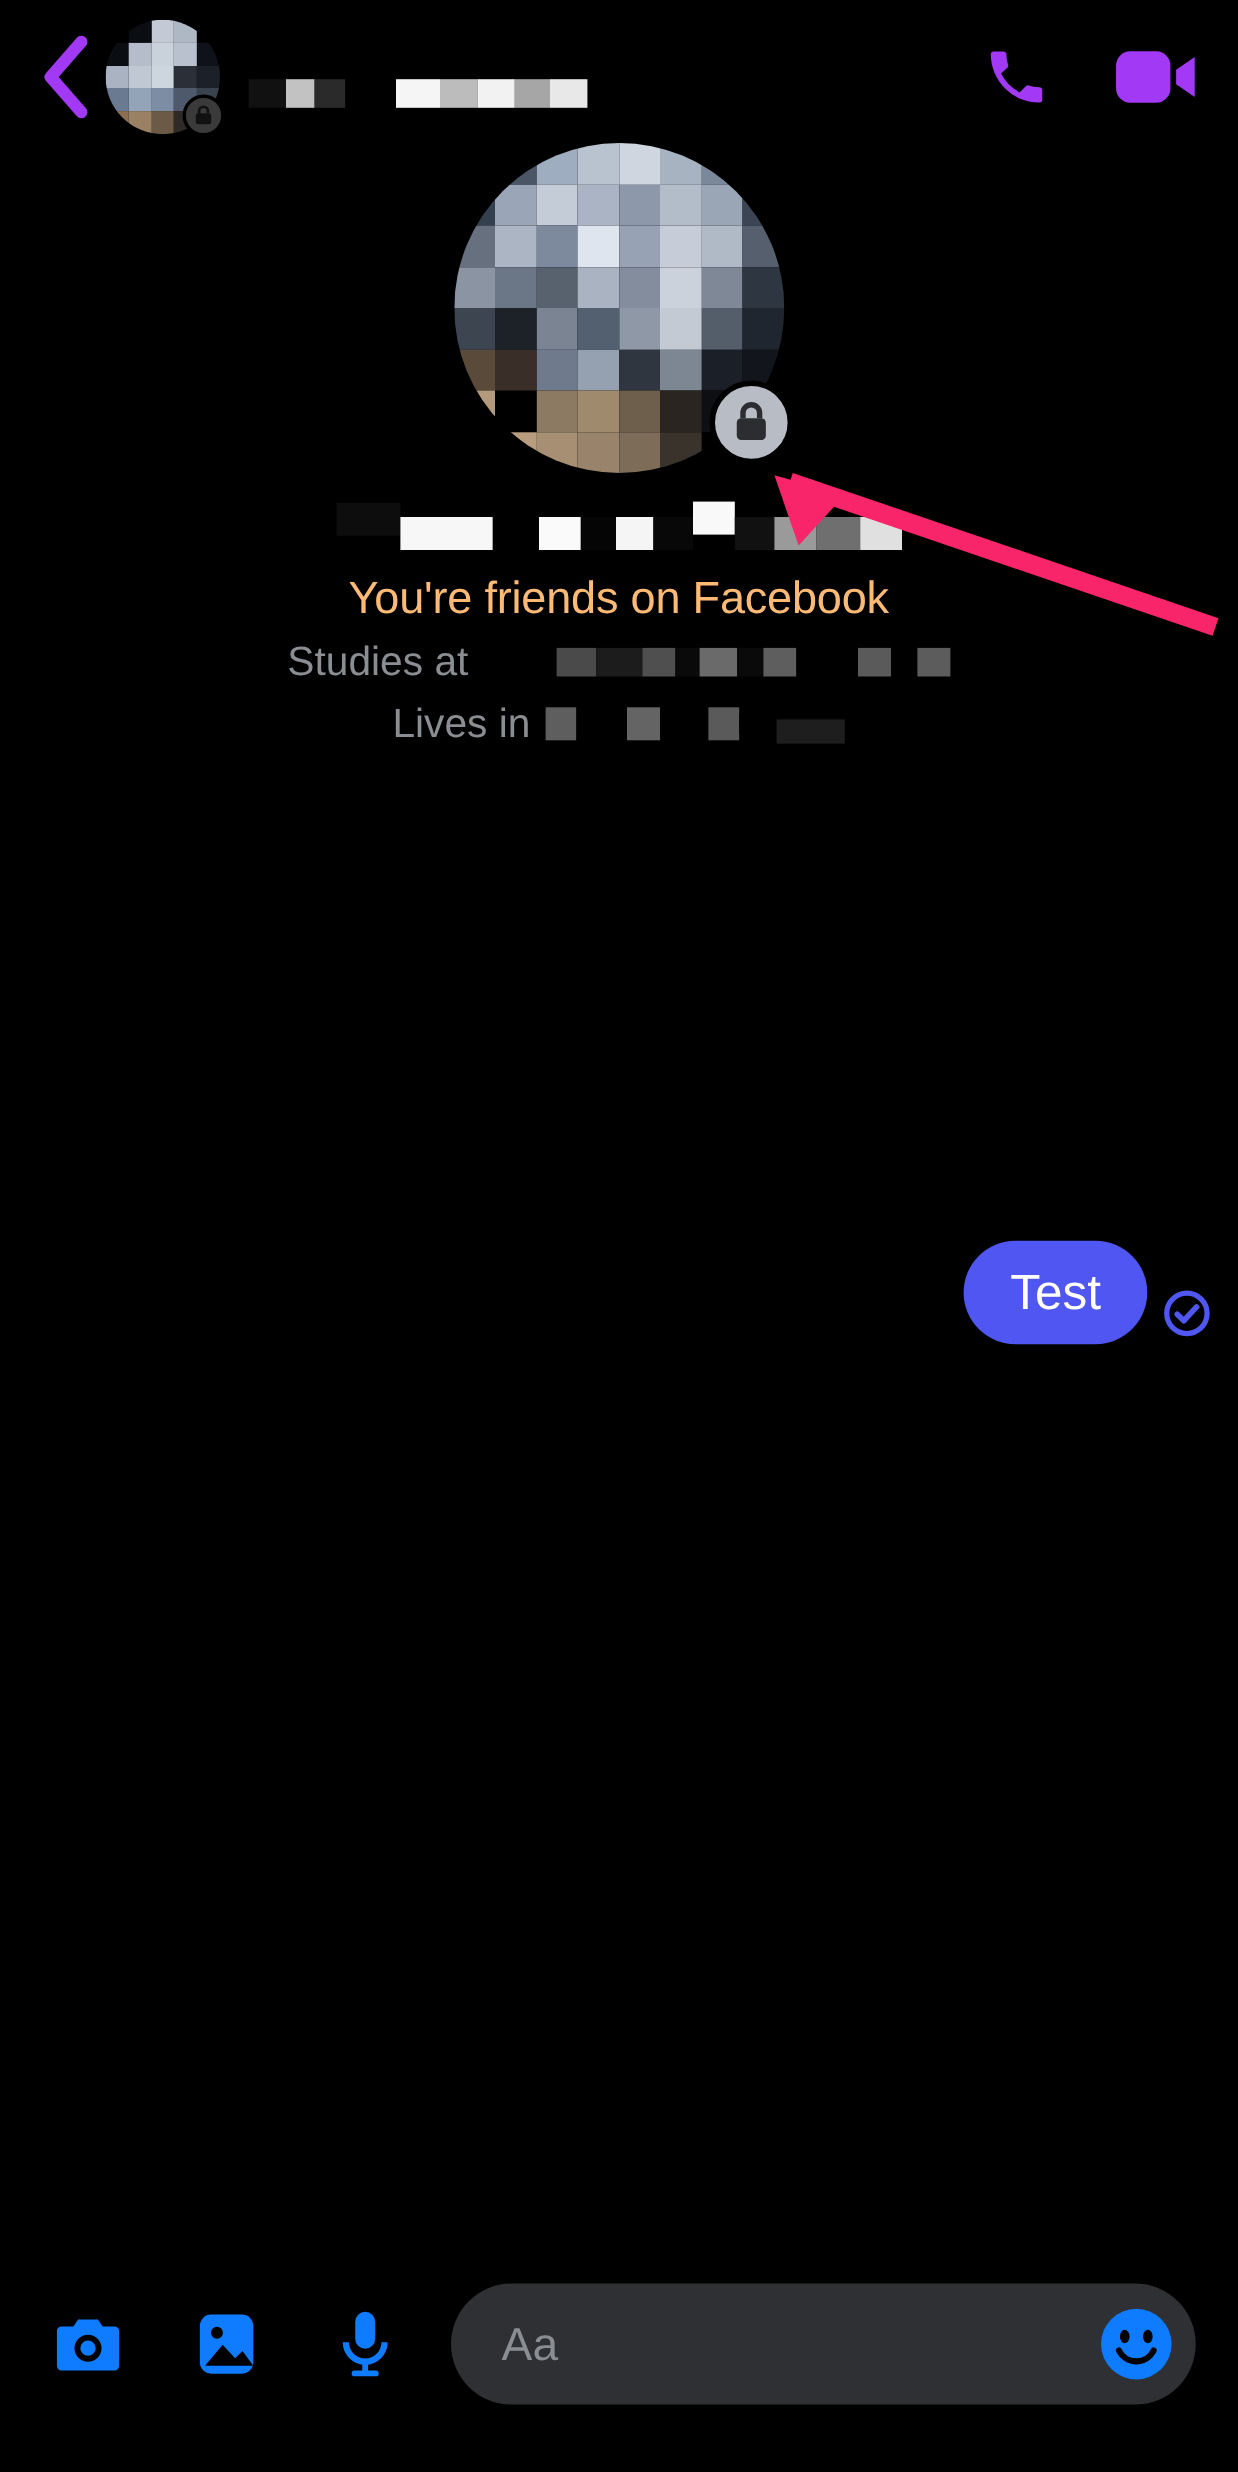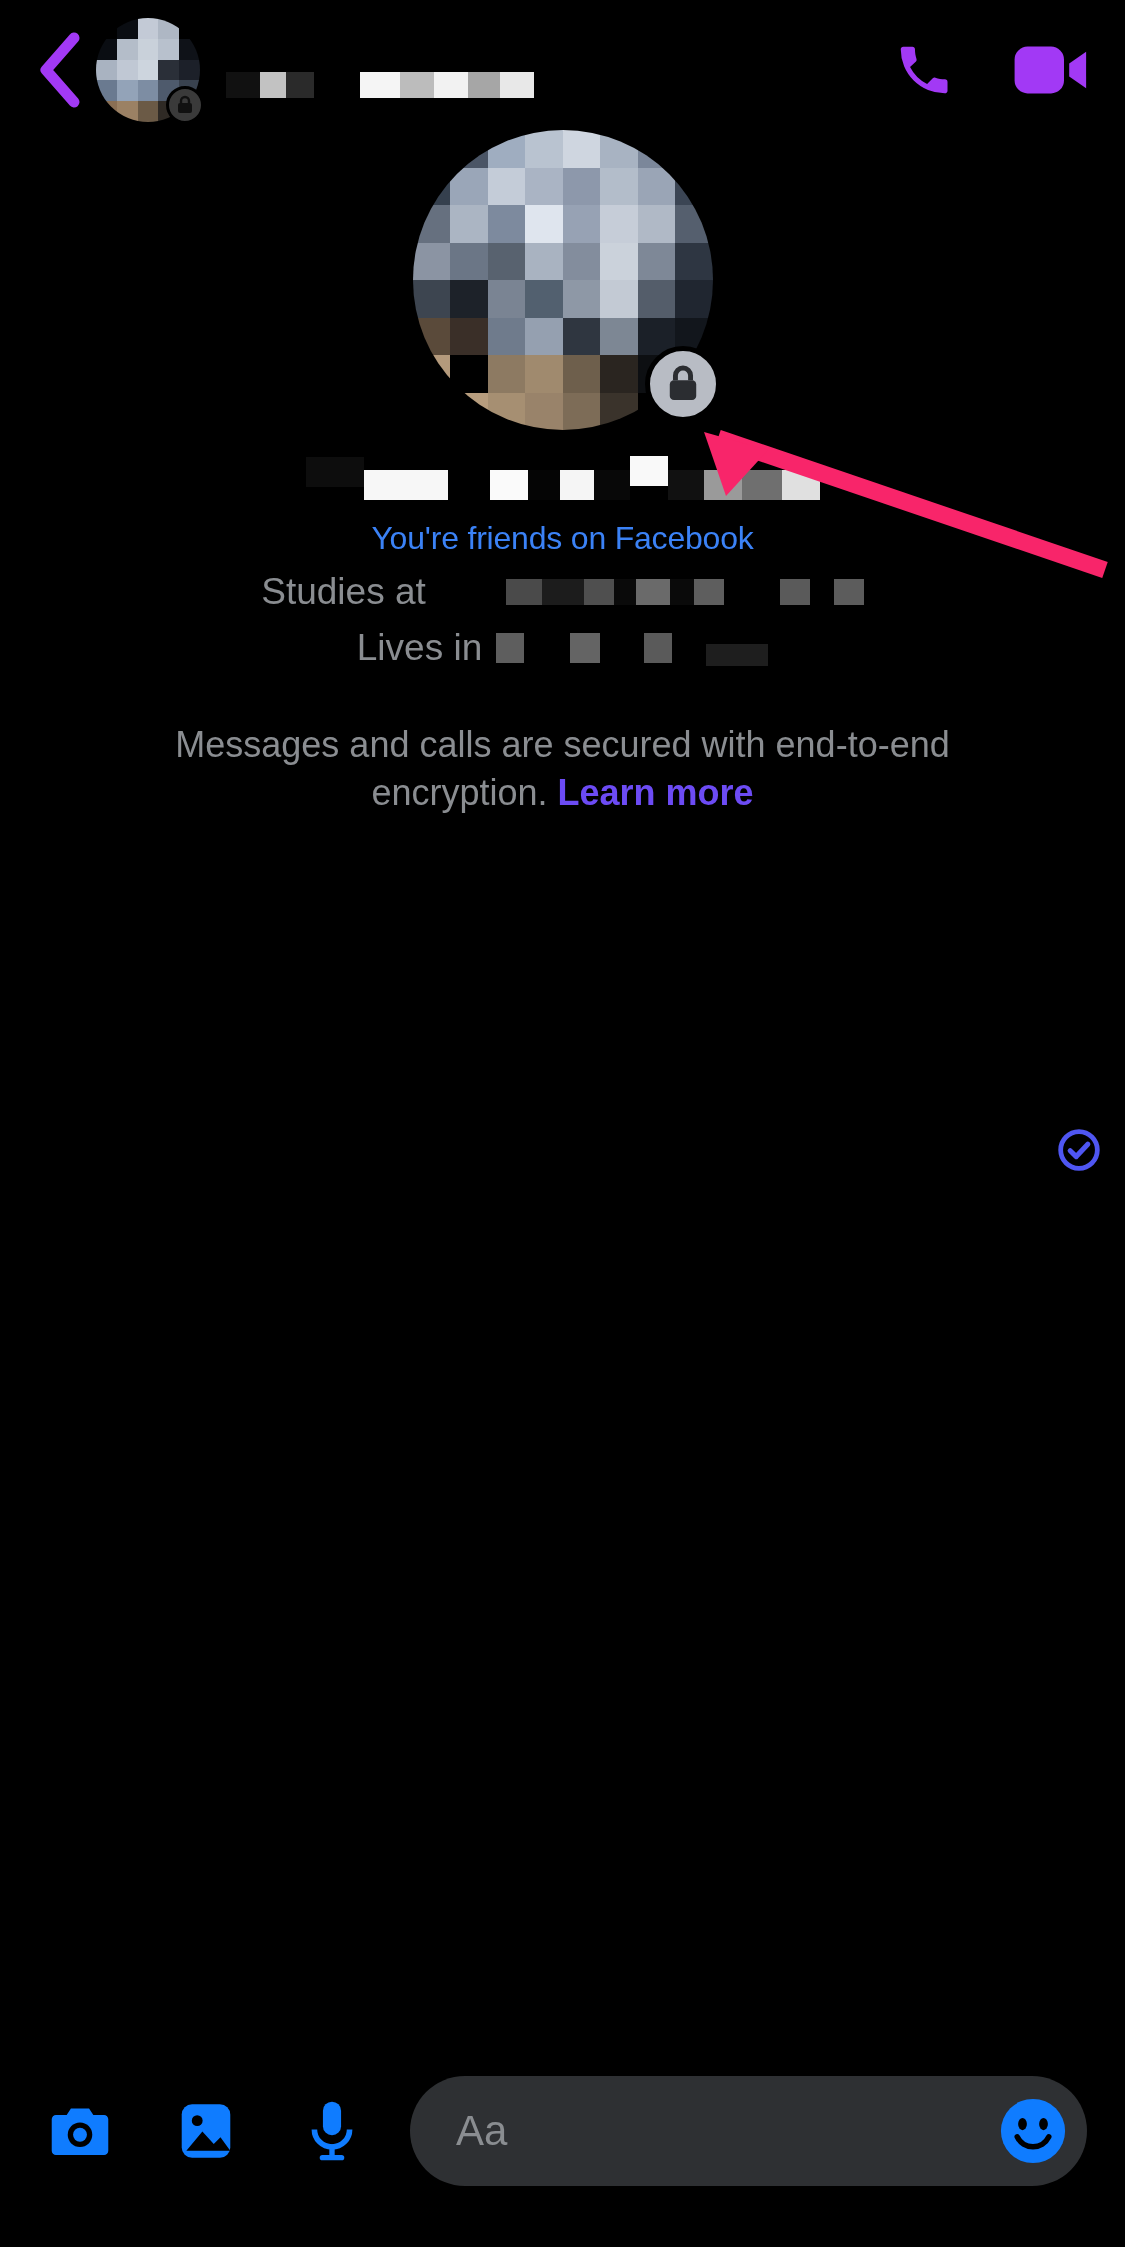--- a/index.html
+++ b/index.html
@@ -44,21 +44,21 @@
   }
   .big-avatar i { display:block; }
   .big-lock {
     position:absolute; right:-8px; bottom:8px; width:76px; height:76px; border-radius:50%;
     background:#b8bcc4; border:5px solid #000;
     display:flex; align-items:center; justify-content:center;
   }
 
   .name-line { margin-top:26px; height:58px; display:flex; align-items:center; justify-content:center; gap:0; }
   .friends-line {
-    color:#3b82f6; font-size:32px; line-height:1.15; margin-top:6px; font-weight:400;
+    color:#fdba74; font-size:41px; line-height:1.15; margin-top:6px; font-weight:400;
     letter-spacing:-0.2px;
   }
   .detail-row {
     display:flex; align-items:center; justify-content:center;
     color:#8a8d91; font-size:37px; margin-top:14px; gap:0;
   }
   .detail-row .label { white-space:nowrap; }
   .detail-blocks { display:flex; align-items:center; }
 
   .view-profile-btn {
@@ -307,26 +307,24 @@
         <i class="redact" style="display:inline-block;width:30px;height:30px;background:#646464;"></i>
         <i class="redact" style="display:inline-block;width:44px;height:30px;background:#000;"></i>
         <i class="redact" style="display:inline-block;width:28px;height:30px;background:#5a5a5a;"></i>
         <i class="redact" style="display:inline-block;width:34px;height:18px;background:#000;"></i>
         <i class="redact" style="display:inline-block;width:62px;height:22px;background:#1e1e1e;margin-top:14px;"></i>
       </span>
 
     </div>
 
 
-    <div class="e2ee">
-      <span>Messages and calls are secured with end-to-end encryption. </span><a href="#">Learn more</a>
-    </div>
   </div>
 
   <div class="msg-row">
+    <div class="bubble">Test</div>
     <svg class="tick" viewBox="0 0 24 24">
       <circle cx="12" cy="12" r="10" fill="none" stroke="#4F56F2" stroke-width="2.6"></circle>
       <path d="M7.2 12.4 L10.5 15.6 L16.8 8.8" fill="none" stroke="#4F56F2" stroke-width="2.8" stroke-linecap="round" stroke-linejoin="round"></path>
     </svg>
   </div>
 
   <svg class="arrow-svg" width="460" height="400" viewBox="0 0 460 400">
     <defs>
       <marker id="ah" markerWidth="6" markerHeight="6" refX="3" refY="3" orient="auto">
         <path d="M0,0 L6,3 L0,6 z" fill="#F8256A"></path>

